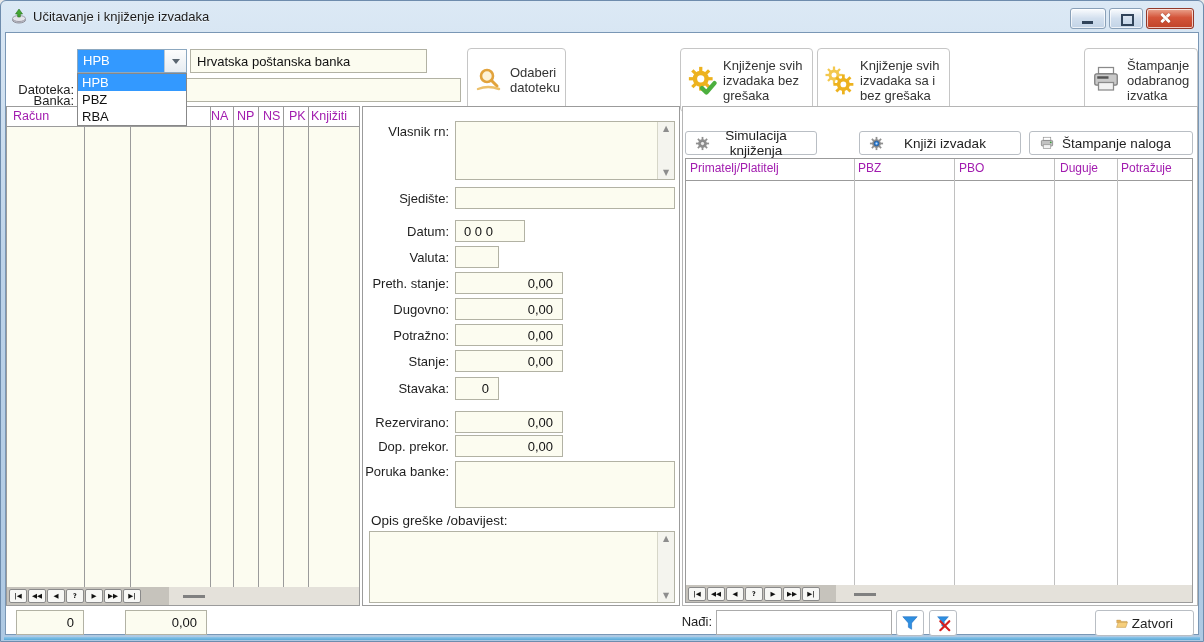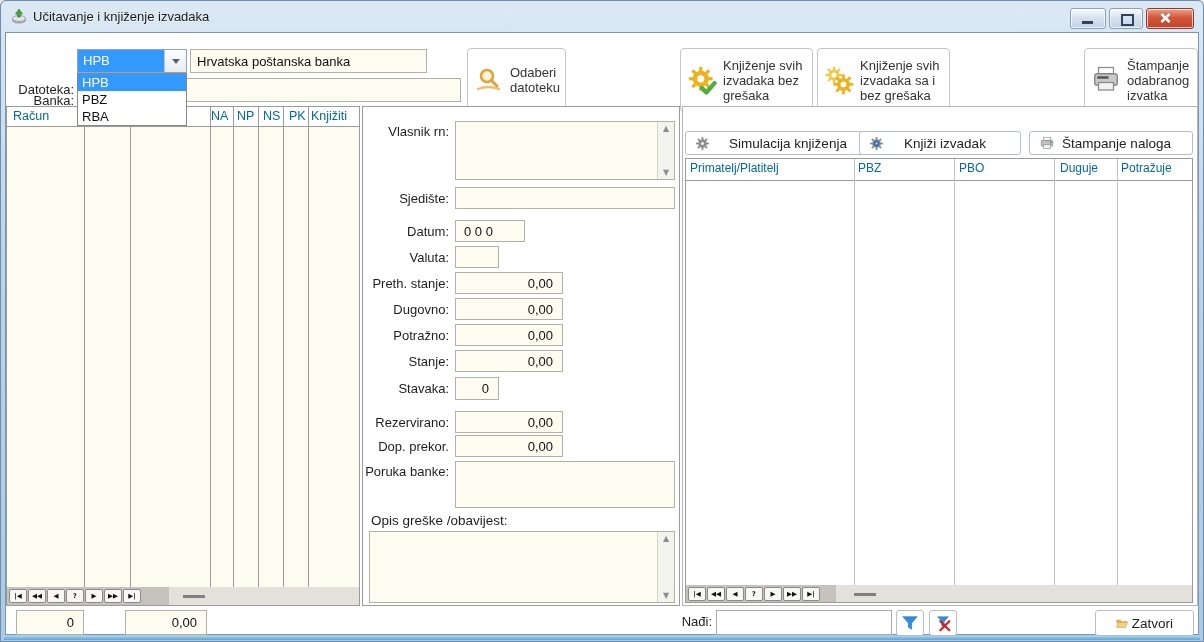--- a/index.html
+++ b/index.html
@@ -19,21 +19,21 @@
   .glyph-x1,.glyph-x2{position:absolute;left:17px;top:3px;width:3px;height:12px;background:#fff;border-radius:1px;box-shadow:0 0 1px #7a2716;}
   .glyph-x1{transform:rotate(45deg);} .glyph-x2{transform:rotate(-45deg);}
   
   .client{position:absolute;left:4px;top:31px;width:1194px;height:603px;background:#fff;border:1px solid #7a97b5;box-sizing:border-box;}
   label,.lbl{font-size:13px;color:#1e1e1e;}
   .fld{background:#fcfcf0;border:1px solid #b2b2a4;box-sizing:border-box;font-family:"Liberation Sans",sans-serif;font-size:13px;color:#111;padding:1px 6px;}
   input.fld{outline:none;}
   .num{text-align:right;padding-right:9px;}
   .panel{position:absolute;border:1px solid #9b9b9b;background:#fff;box-sizing:border-box;}
   .vline{position:absolute;width:1px;background:#9b9b9b;}
-  .thead-lbl{position:absolute;top:2px;font-size:12.5px;color:#0369a1;white-space:nowrap;}
+  .thead-lbl{position:absolute;top:2px;font-size:12.5px;color:#a21caf;white-space:nowrap;}
   
   .tbtn{position:absolute;top:15px;height:64px;background:#fff;border:1px solid #c6c6c6;border-radius:4px;box-sizing:border-box;display:flex;align-items:center;gap:6px;padding:0 6px;cursor:default;}
   .tbtn .txt{font-size:13px;color:#333;line-height:15px;text-align:left;}
   .tbtn svg{flex:none;}
   
   .rbtn{position:absolute;height:24px;background:#fff;border:1px solid #b9bec4;border-radius:3px;box-sizing:border-box;display:flex;align-items:center;cursor:default;}
   .rbtn svg{margin-left:9px;flex:none;}
   .rbtn .txt{flex:1;text-align:center;font-size:13.5px;color:#222;margin-right:14px;}
   
   .combo{position:absolute;left:71px;top:16px;width:110px;height:24px;border:1px solid #8ca8c0;box-sizing:border-box;background:#3399ff;}
@@ -234,21 +234,21 @@
       <div class="ml" style="left:6px;top:424px;width:306px;height:72px;">
         <span></span>
         <div class="sb">
           <span class="up">▲</span>
           <span class="dn">▼</span>
         </div>
       </div>
     </div>
 
     <div class="panel" style="left:676px;top:73px;width:516px;height:500px;border-color:#b5b5b5;">
-      <div class="rbtn" style="left:2px;top:24px;width:196px;">
+      <div class="rbtn" style="left:2px;top:24px;width:132px;">
         <svg width="15" height="15" viewBox="0 0 24 24">
           <g fill="#8f8f8f">
             <circle cx="12" cy="12" r="7"></circle>
             <rect x="10.6" y="1.5" width="2.8" height="5"></rect>
               <rect x="10.6" y="17.5" width="2.8" height="5"></rect>
             <rect x="10.6" y="1.5" width="2.8" height="5" transform="rotate(45 12 12)"></rect>
               <rect x="10.6" y="17.5" width="2.8" height="5" transform="rotate(45 12 12)"></rect>
             <rect x="10.6" y="1.5" width="2.8" height="5" transform="rotate(90 12 12)"></rect>
               <rect x="10.6" y="17.5" width="2.8" height="5" transform="rotate(90 12 12)"></rect>
             <rect x="10.6" y="1.5" width="2.8" height="5" transform="rotate(135 12 12)"></rect>

